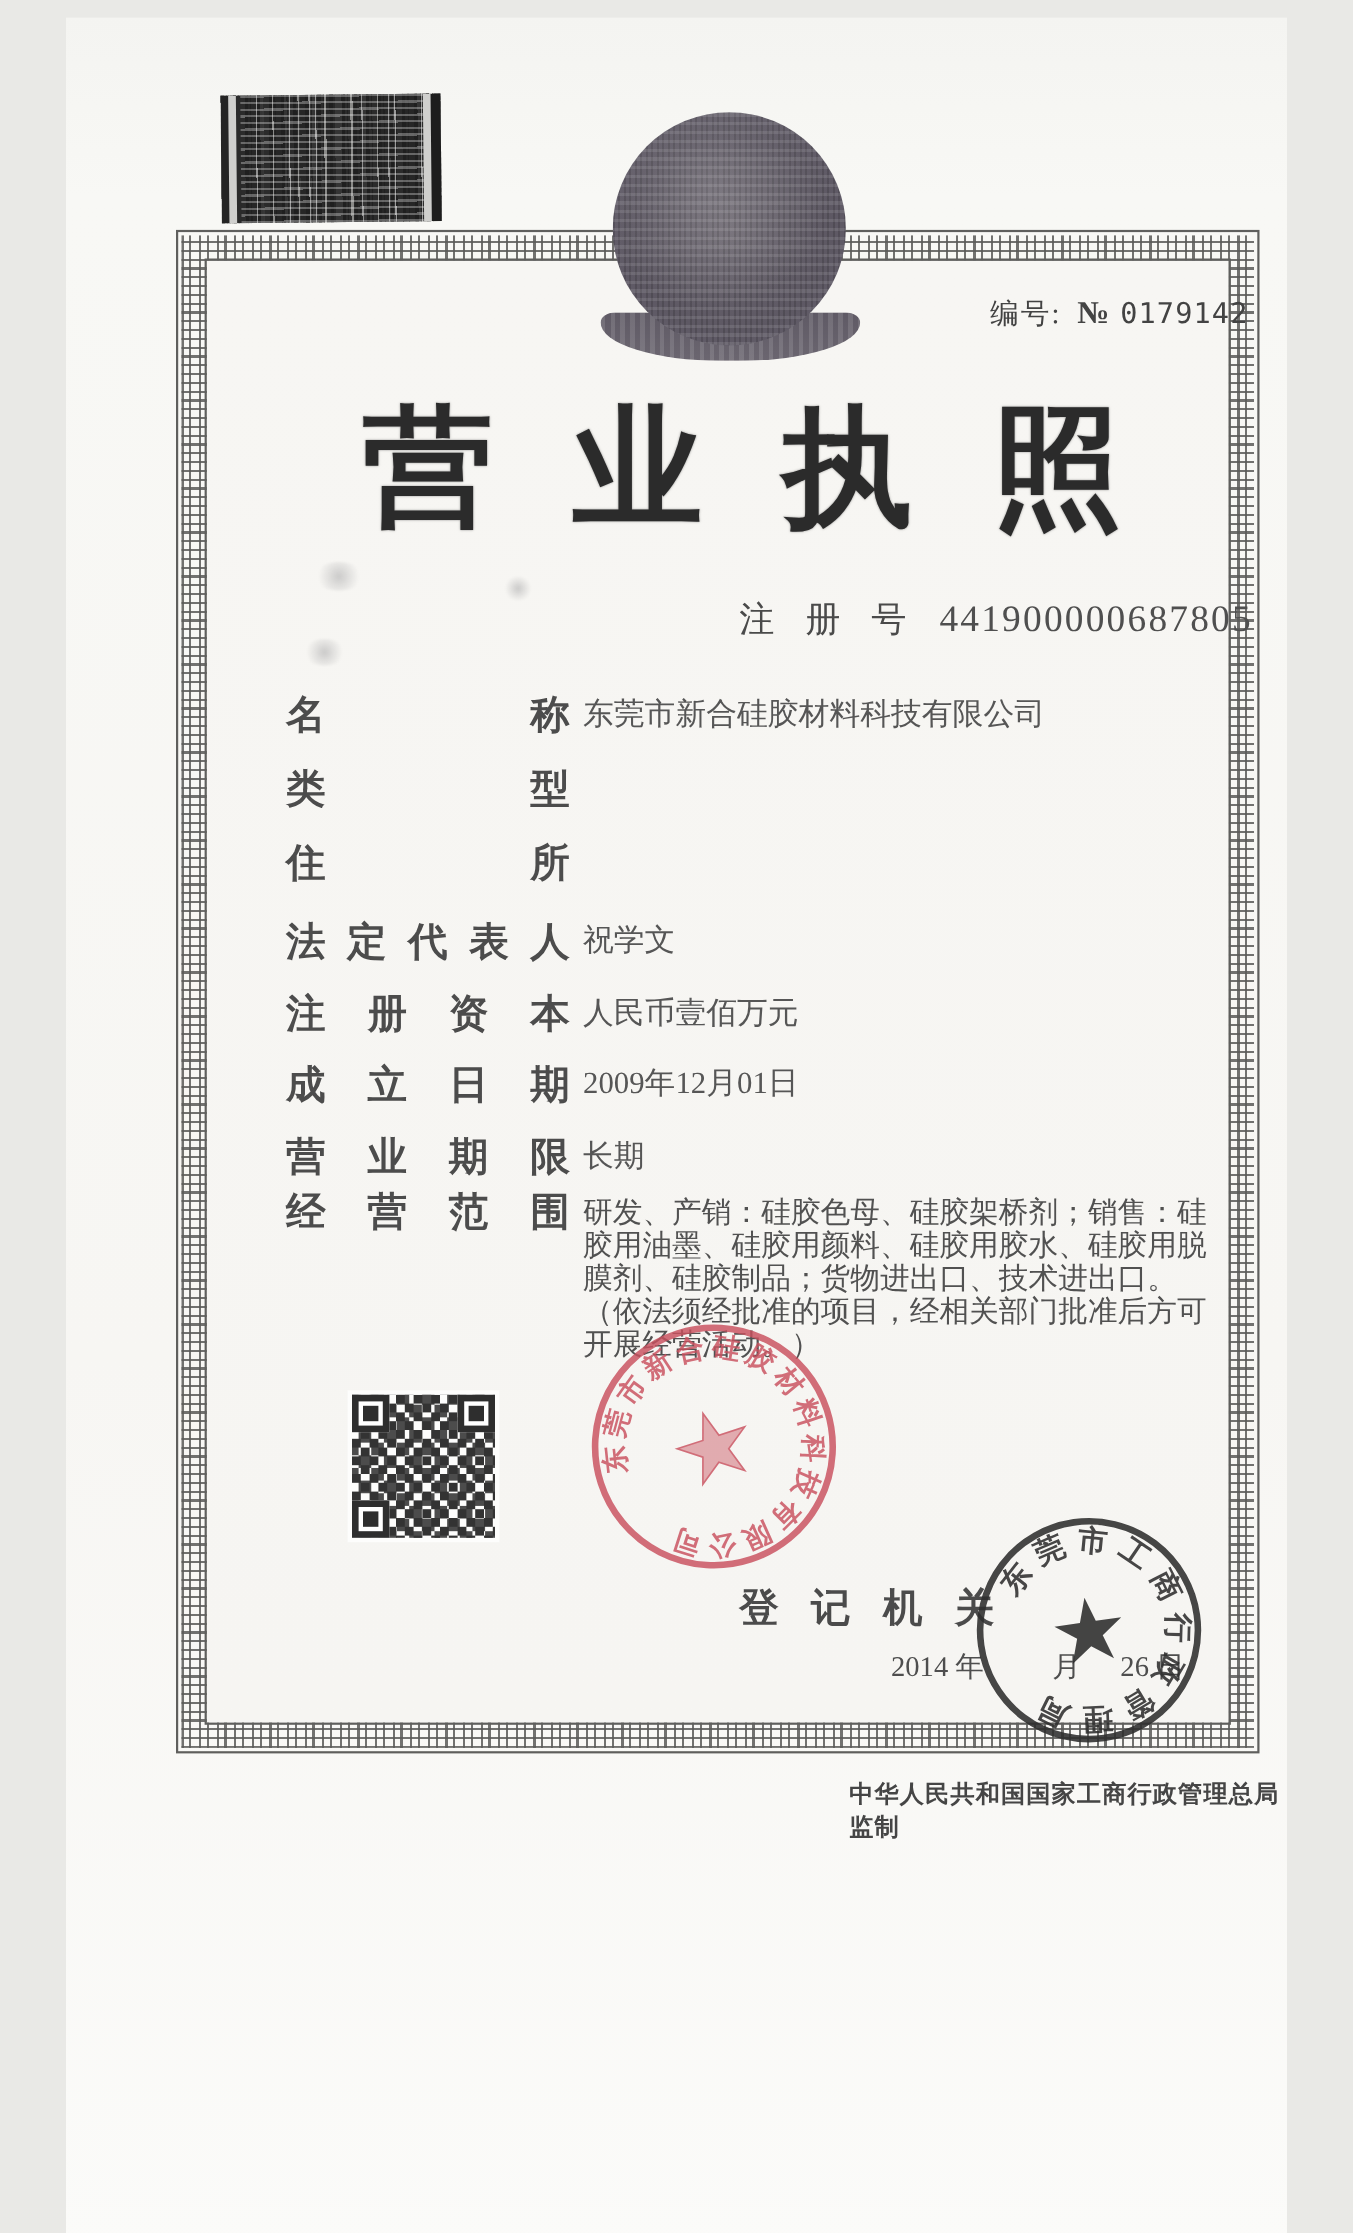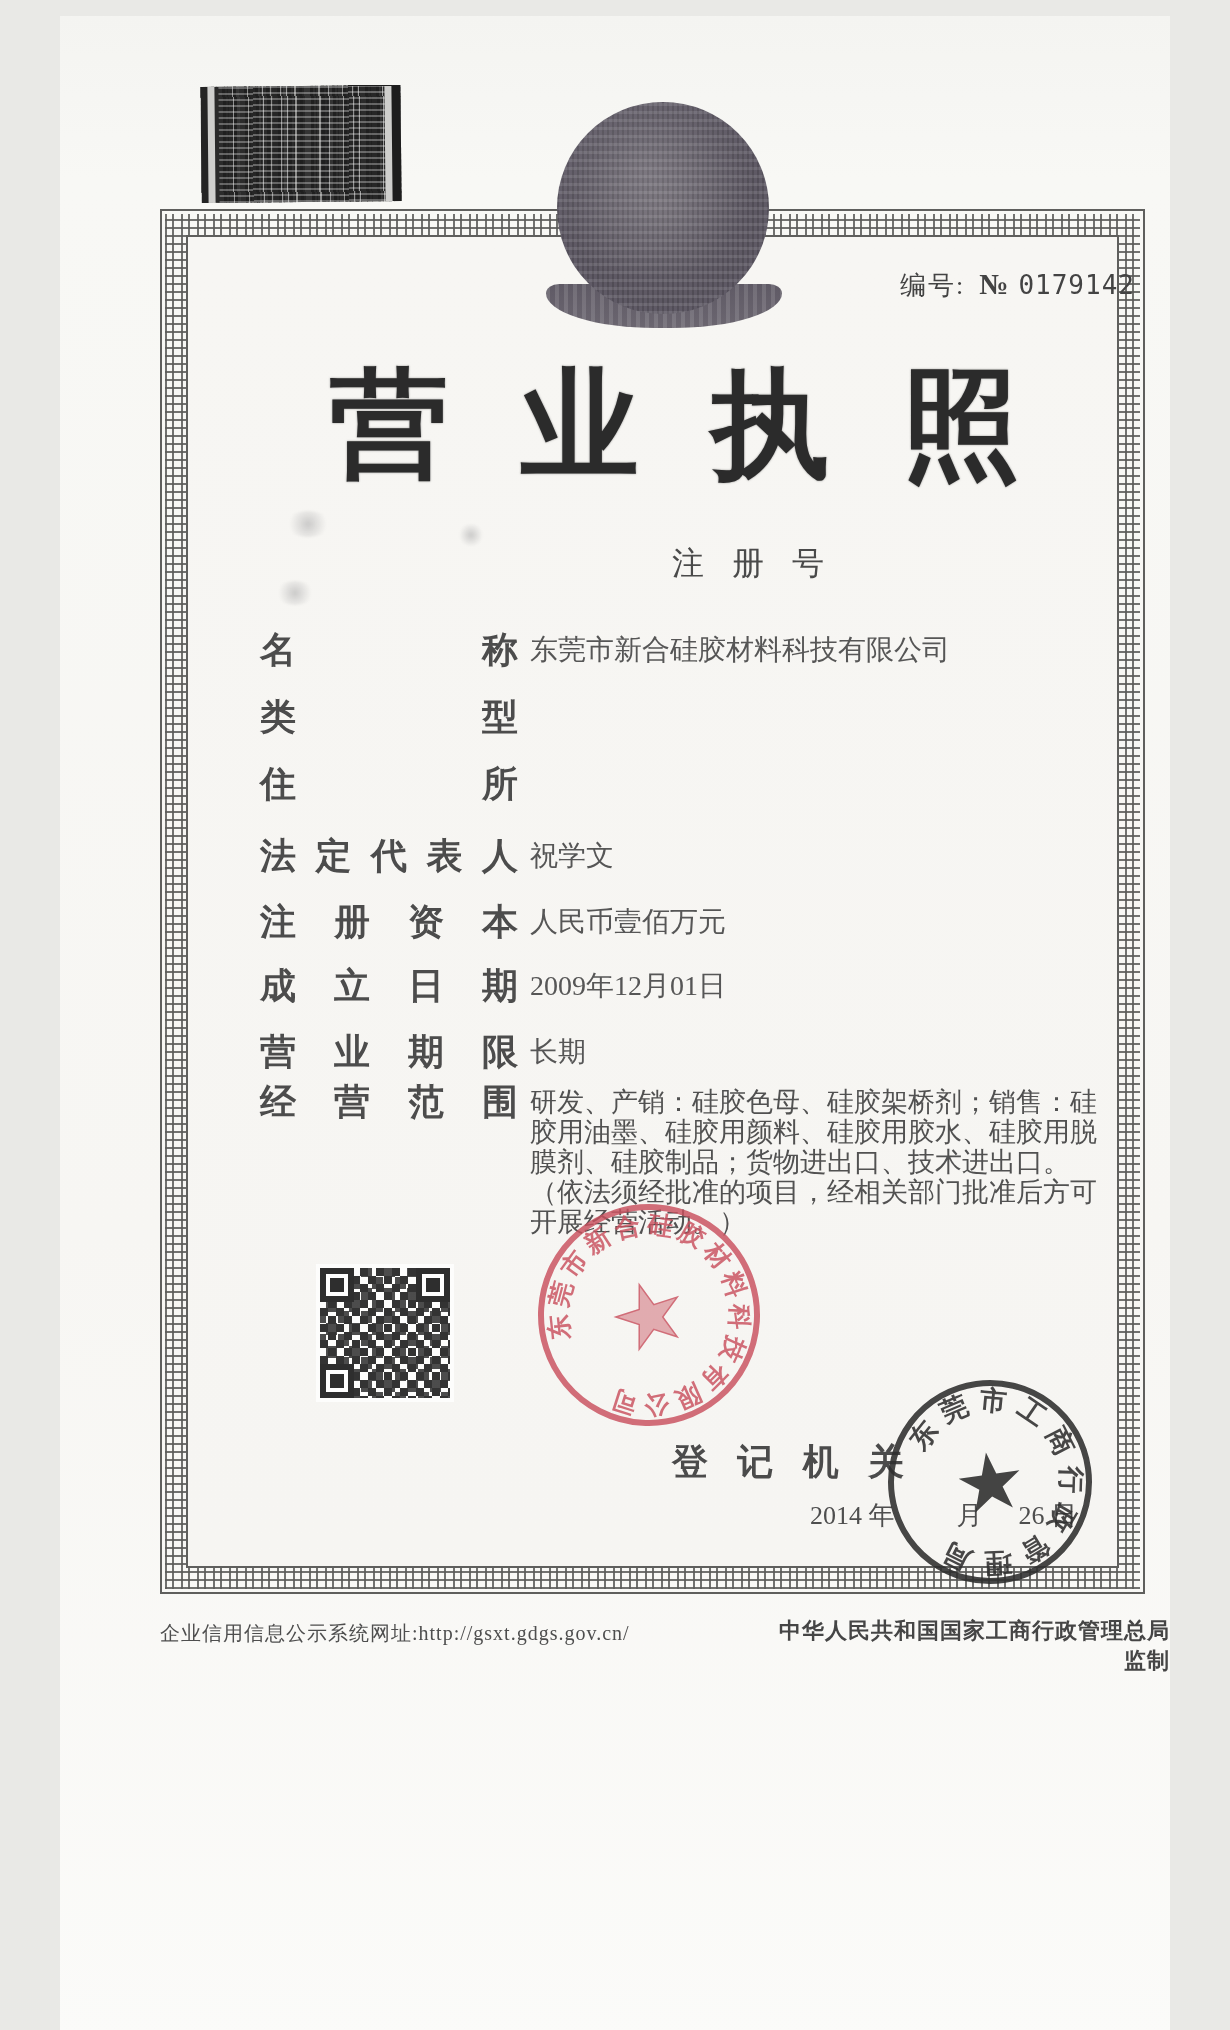--- a/index.html
+++ b/index.html
@@ -103,21 +103,21 @@
   .dateline { position:absolute; left:750px; top:1482px; z-index:3; display:flex; font-size:26px; color:#4e4e4e; white-space:pre; }
   .dateline .gap1 { width:62px; } .dateline .gap2 { width:36px; }
 
   
   .seal { position:absolute; z-index:4; }
   .seal-red { left:468px; top:1178px; transform:rotate(-18deg); opacity:.82; }
   .seal-black { left:822px; top:1358px; transform:rotate(-8deg); opacity:.88; }
 
   
   .footer-left { position:absolute; left:100px; top:1604px; z-index:3; font-size:20px; color:#4e4e4e; letter-spacing:1px; }
-  .footer-right { position:absolute; left:712px; top:1600px; z-index:3; font-size:22px; font-weight:600; color:#454545; letter-spacing:1px;text-align:right; }
+  .footer-right { position:absolute; left:712px; top:1600px; z-index:3; font-size:22px; font-weight:600; color:#454545; letter-spacing:1px; }
 
   
   .smudge { position:absolute; z-index:2; border-radius:50%; opacity:.5;
     background:radial-gradient(circle, rgba(90,90,95,.55), transparent 70%); filter:blur(1px); }
 </style>
 </head>
 <body>
 
 <div class="page">
 
@@ -148,20 +148,21 @@
       <span>执</span>
       <span>照</span>
     </div>
 
   <div class="regno">
     <span class="rlabel justify-chars">
         <span>注</span>
         <span>册</span>
         <span>号</span>
       </span>
+    <span class="rnumber">441900000687805</span>
   </div>
 
   <div class="rows">
     <div class="row" style="top:4px">
       <div class="flabel justify-chars">
           <span>名</span>
           <span>称</span>
         </div>
       <div class="fvalue">东莞市新合硅胶材料科技有限公司</div>
     </div>
@@ -258,16 +259,15 @@
     <circle cx="108" cy="108" r="99" fill="none" stroke="#2e2e2e" stroke-width="6"></circle>
     <defs>
       <path id="blackTextCircle" d="M 108,108 m -72,0 a 72,72 0 1,1 144,0 a 72,72 0 1,1 -144,0"></path>
     </defs>
     <text font-size="27" fill="#2f2f2f" letter-spacing="9" font-weight="bold">
       <textPath href="#blackTextCircle" startOffset="40">东莞市工商行政管理局</textPath>
     </text>
     <text x="108" y="136" font-size="80" text-anchor="middle" fill="#2c2c2c">★</text>
   </svg>
 
-  <div class="footer-left">企业信用信息公示系统网址:http://gsxt.gdgs.gov.cn/</div>
   <div class="footer-right">中华人民共和国国家工商行政管理总局监制</div>
 
 </div>
 
 </body></html>

